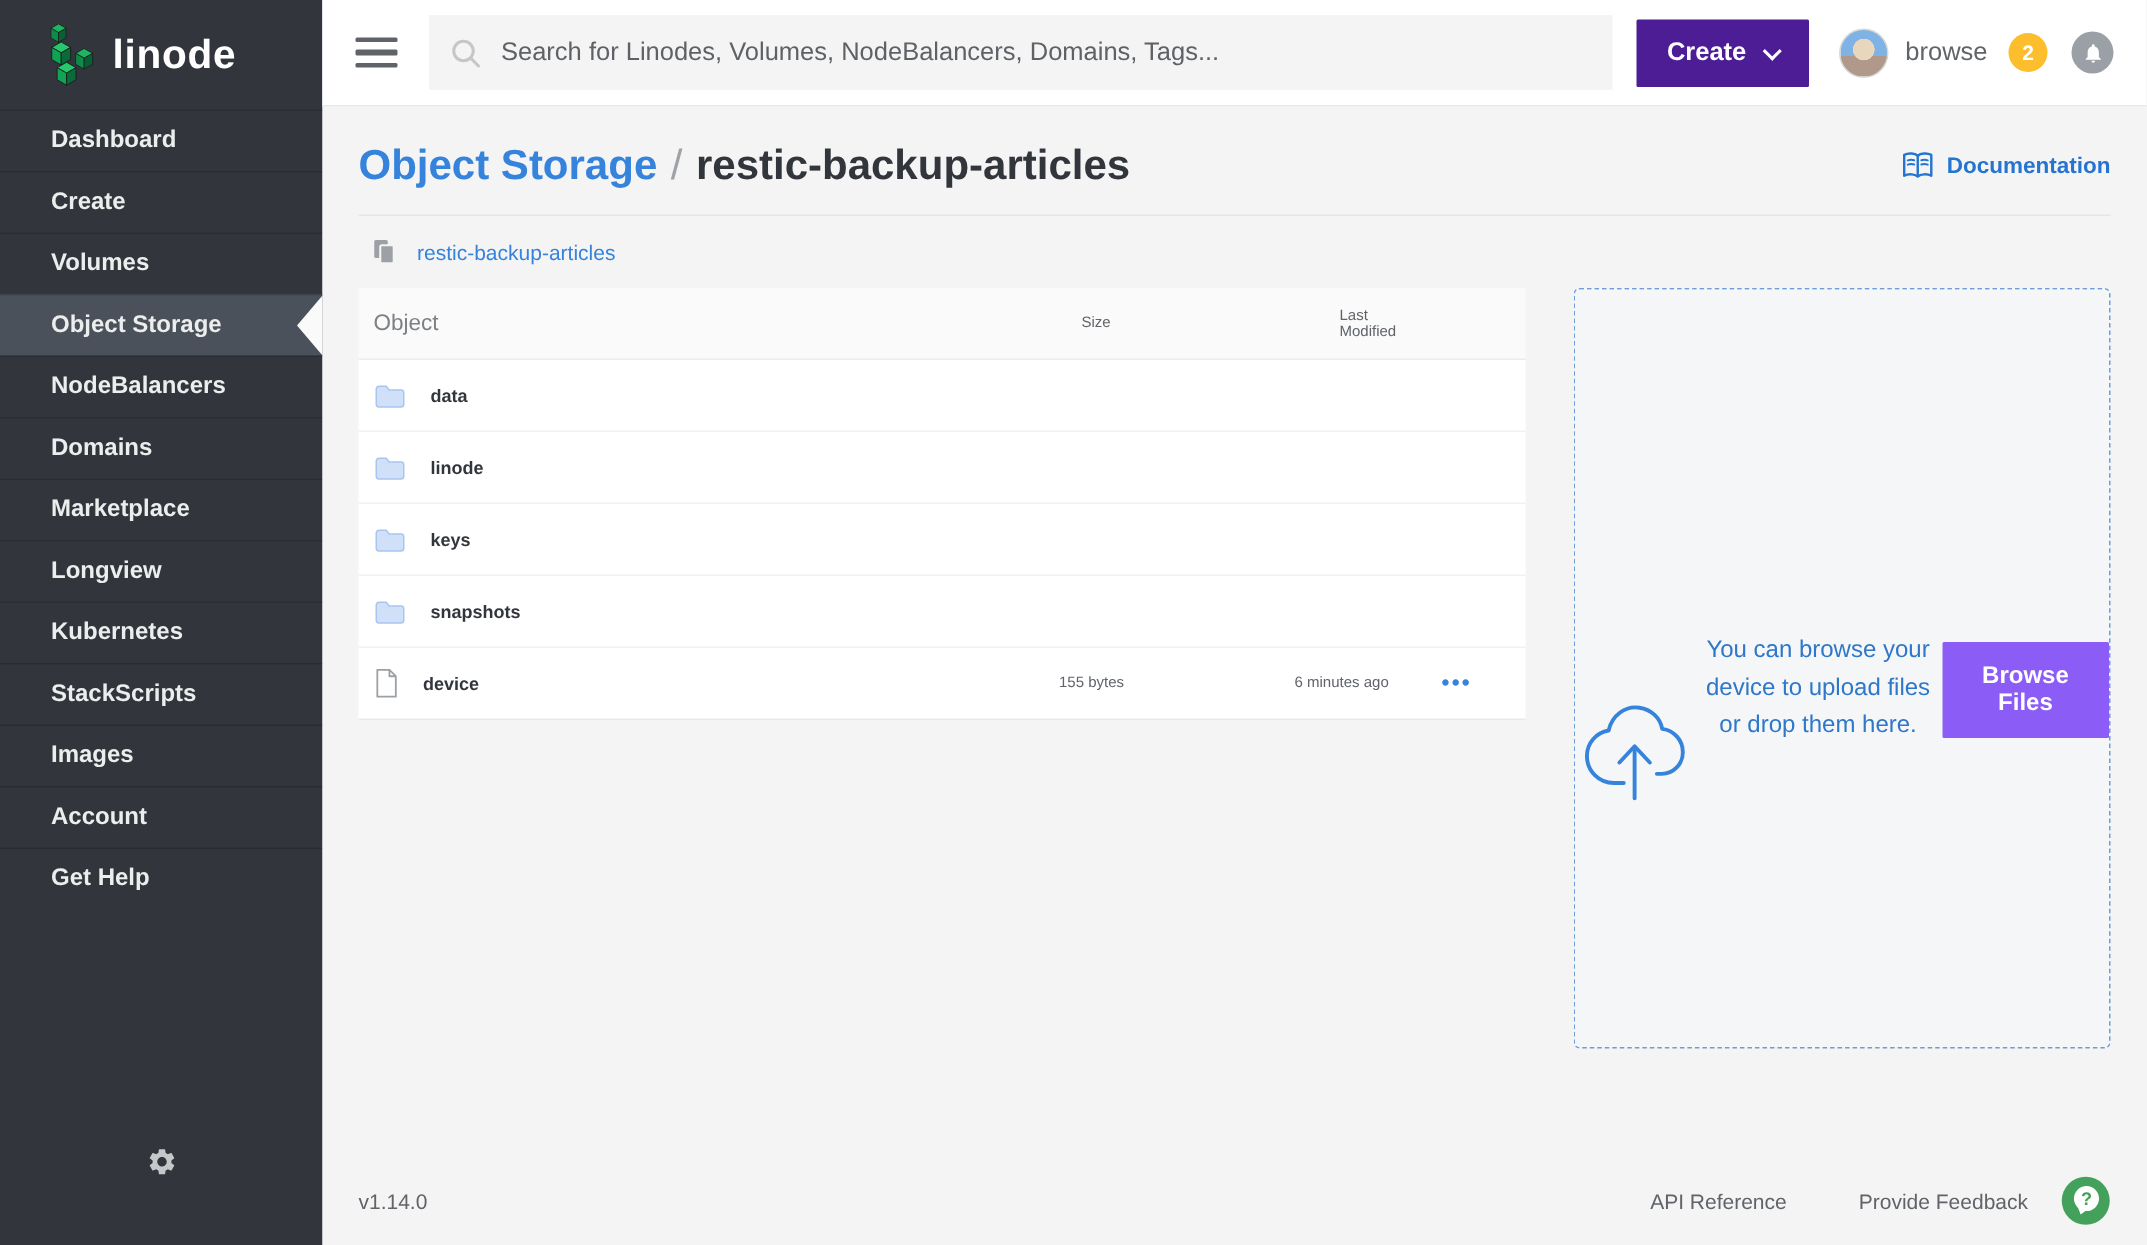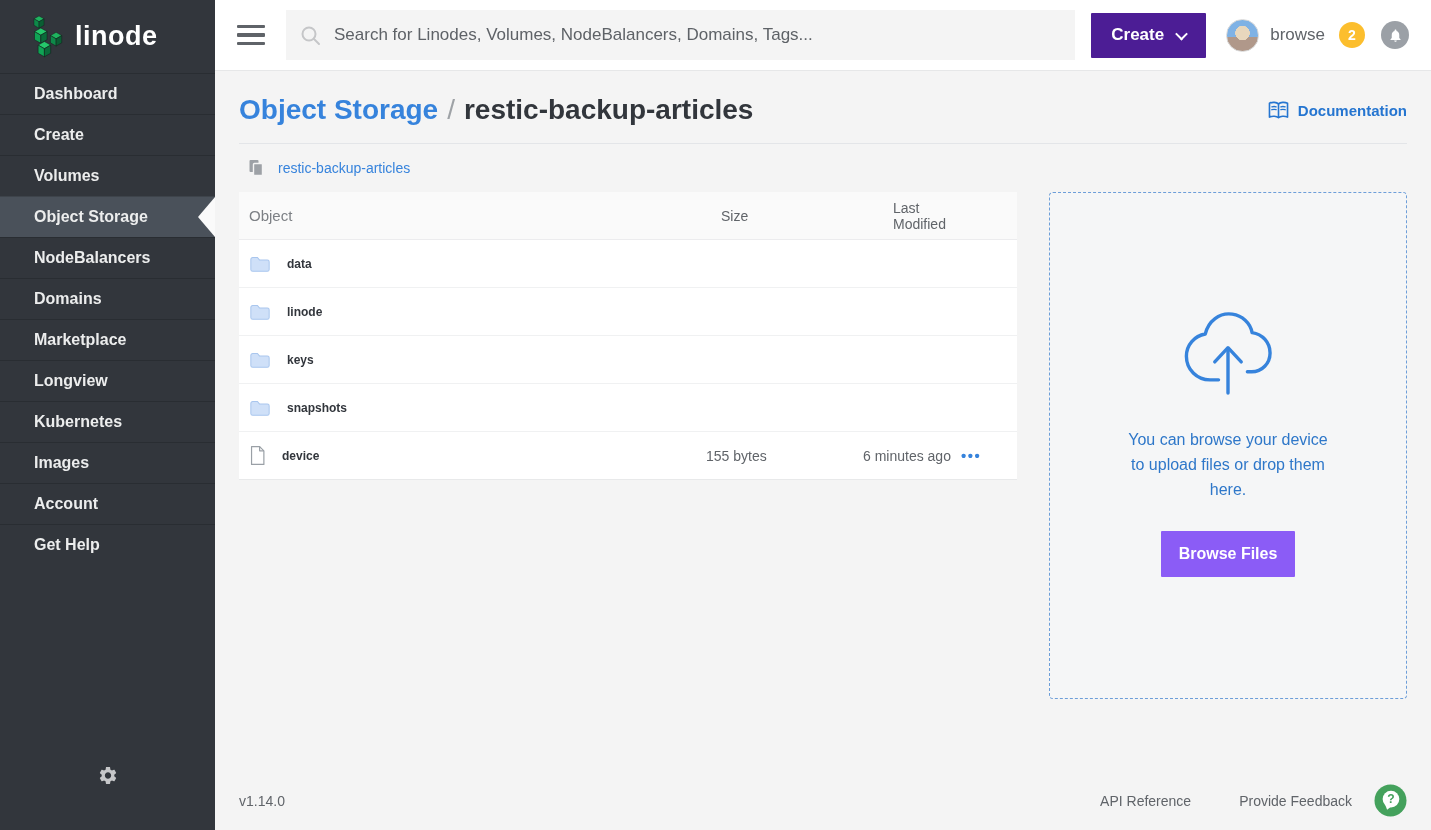--- a/index.html
+++ b/index.html
@@ -58,29 +58,29 @@
   .cols { display:flex; gap:32px; margin-top:16px; align-items:flex-start; }
 
   
   .obj-table { width:778px; }
   .thead, .trow { display:grid; grid-template-columns:467px 157px 1fr 56px; align-items:center; height:48px; }
   .thead { background:#fafafa; color:#7d8085; font-size:15px; border-bottom:1px solid #ececee;gap:15px; }
   .cell-name { padding-left:10px; display:flex; align-items:center; gap:16px; }
   .trow { background:#ffffff; border-bottom:1px solid #f0f1f2; }
   .trow:last-child { border-bottom:1px solid #e8e9ea; }
   .obj-name { font-size:12px; font-weight:bold; color:#32363c; text-decoration:none; cursor:pointer; }
-  .cell-size, .cell-mod { font-size:14px; color:#606469; }
+  .cell-size, .cell-mod { font-size:10px; color:#606469; }
   .trow .icon { display:none; align-items:center; }
   .trow.type-folder .icon-folder { display:flex; }
   .trow.type-file .icon-file { display:flex; }
   .dots { border:none; background:none; color:#3683dc; font-size:15px; font-weight:bold; letter-spacing:1.5px; cursor:pointer; }
 
   
   .upload { width:358px; min-height:507px; border:1px dashed #6d9ed9; border-radius:4px; background:#f5f6f7;
-            display:flex; flex-direction:column; align-items:center; text-align:center; }
+            display:flex; align-items:center; text-align:center; }
   .cloud { margin-top:108px; }
   .upload-msg { margin-top:26px; width:216px; font-size:16px; line-height:25px; color:#2e77c9; }
   .browse-btn { margin-top:29px; background:#8b5cf6; border:none; border-radius:1px; color:#fff; font-family:"Liberation Sans",sans-serif;
                 font-size:16px; font-weight:bold; padding:14px 18px; cursor:pointer; }
 
   
   .footer { position:absolute; left:24px; right:24px; bottom:13px; display:flex; align-items:center; font-size:14px; color:#606469; }
   .fspacer { flex:1; }
   .flink { color:#606469; text-decoration:none; cursor:pointer; margin-left:48px; }
   .help-btn { margin-left:22px; border:none; background:none; cursor:pointer; display:flex; padding:0; }
@@ -126,20 +126,21 @@
     <nav>
         <a class="nav-item"><span>Dashboard</span></a>
         <a class="nav-item"><span>Create</span></a>
         <a class="nav-item"><span>Volumes</span></a>
         <a class="nav-item selected"><span>Object Storage</span></a>
         <a class="nav-item"><span>NodeBalancers</span></a>
         <a class="nav-item"><span>Domains</span></a>
         <a class="nav-item"><span>Marketplace</span></a>
         <a class="nav-item"><span>Longview</span></a>
         <a class="nav-item"><span>Kubernetes</span></a>
+        <a class="nav-item"><span>StackScripts</span></a>
         <a class="nav-item"><span>Images</span></a>
         <a class="nav-item"><span>Account</span></a>
         <a class="nav-item"><span>Get Help</span></a>
       </nav>
 
     <div class="sidebar-gear">
       <svg width="21" height="21" viewBox="0 0 24 24">
         <path fill="#c6c7c9" d="M19.14 12.94c.04-.3.06-.61.06-.94 0-.32-.02-.64-.07-.94l2.03-1.58c.18-.14.23-.41.12-.61l-1.92-3.32c-.12-.22-.37-.29-.59-.22l-2.39.96c-.5-.38-1.03-.7-1.62-.94l-.36-2.54c-.04-.24-.24-.41-.48-.41h-3.84c-.24 0-.43.17-.47.41l-.36 2.54c-.59.24-1.13.57-1.62.94l-2.39-.96c-.22-.08-.47 0-.59.22L2.74 8.87c-.12.21-.08.47.12.61l2.03 1.58c-.05.3-.09.63-.09.94s.02.64.07.94l-2.03 1.58c-.18.14-.23.41-.12.61l1.92 3.32c.12.22.37.29.59.22l2.39-.96c.5.38 1.03.7 1.62.94l.36 2.54c.05.24.24.41.48.41h3.84c.24 0 .44-.17.47-.41l.36-2.54c.59-.24 1.13-.56 1.62-.94l2.39.96c.22.08.47 0 .59-.22l1.92-3.32c.12-.22.07-.47-.12-.61l-2.01-1.58zM12 15.6c-1.98 0-3.6-1.62-3.6-3.6s1.62-3.6 3.6-3.6 3.6 1.62 3.6 3.6-1.62 3.6-3.6 3.6z"></path>
       </svg>
     </div>

